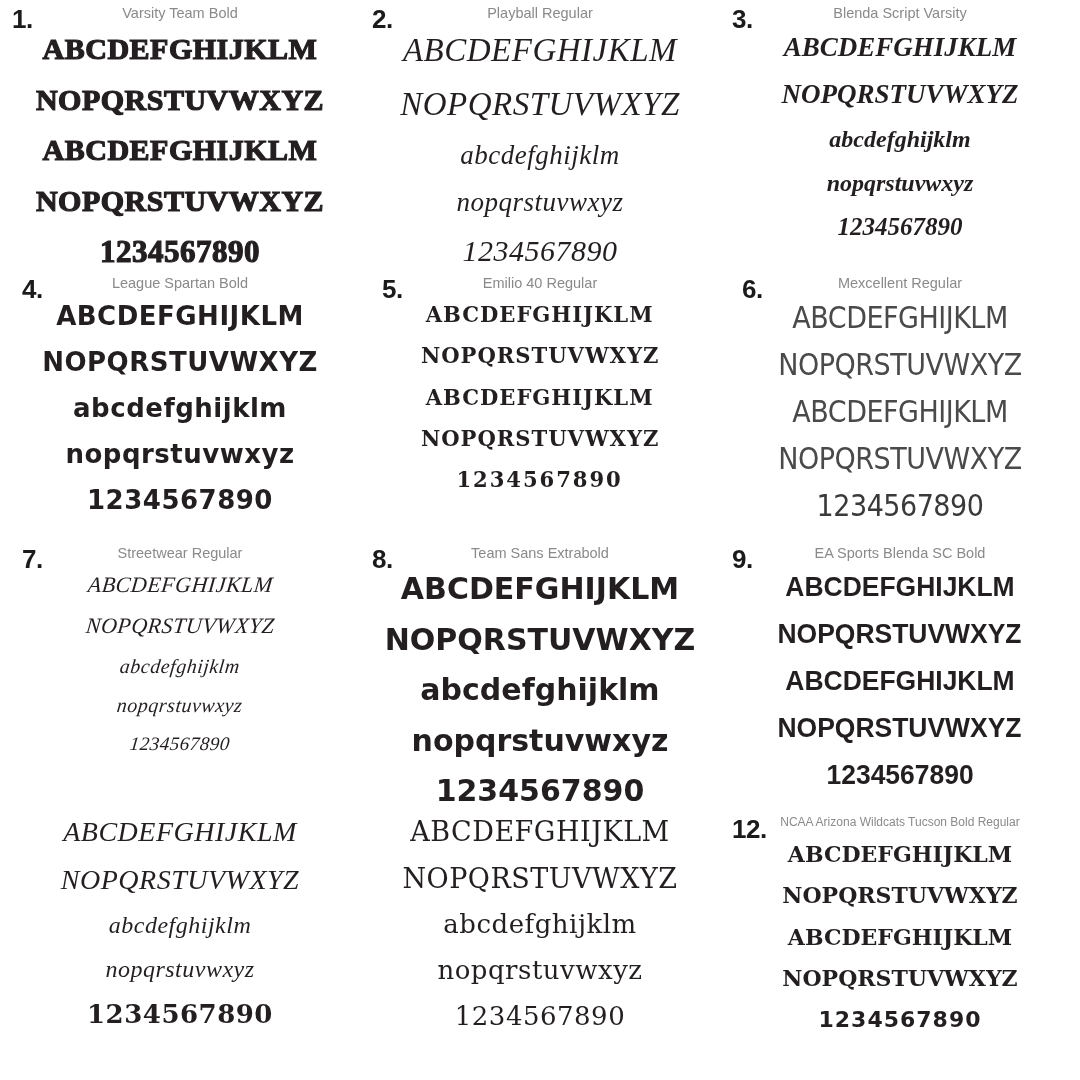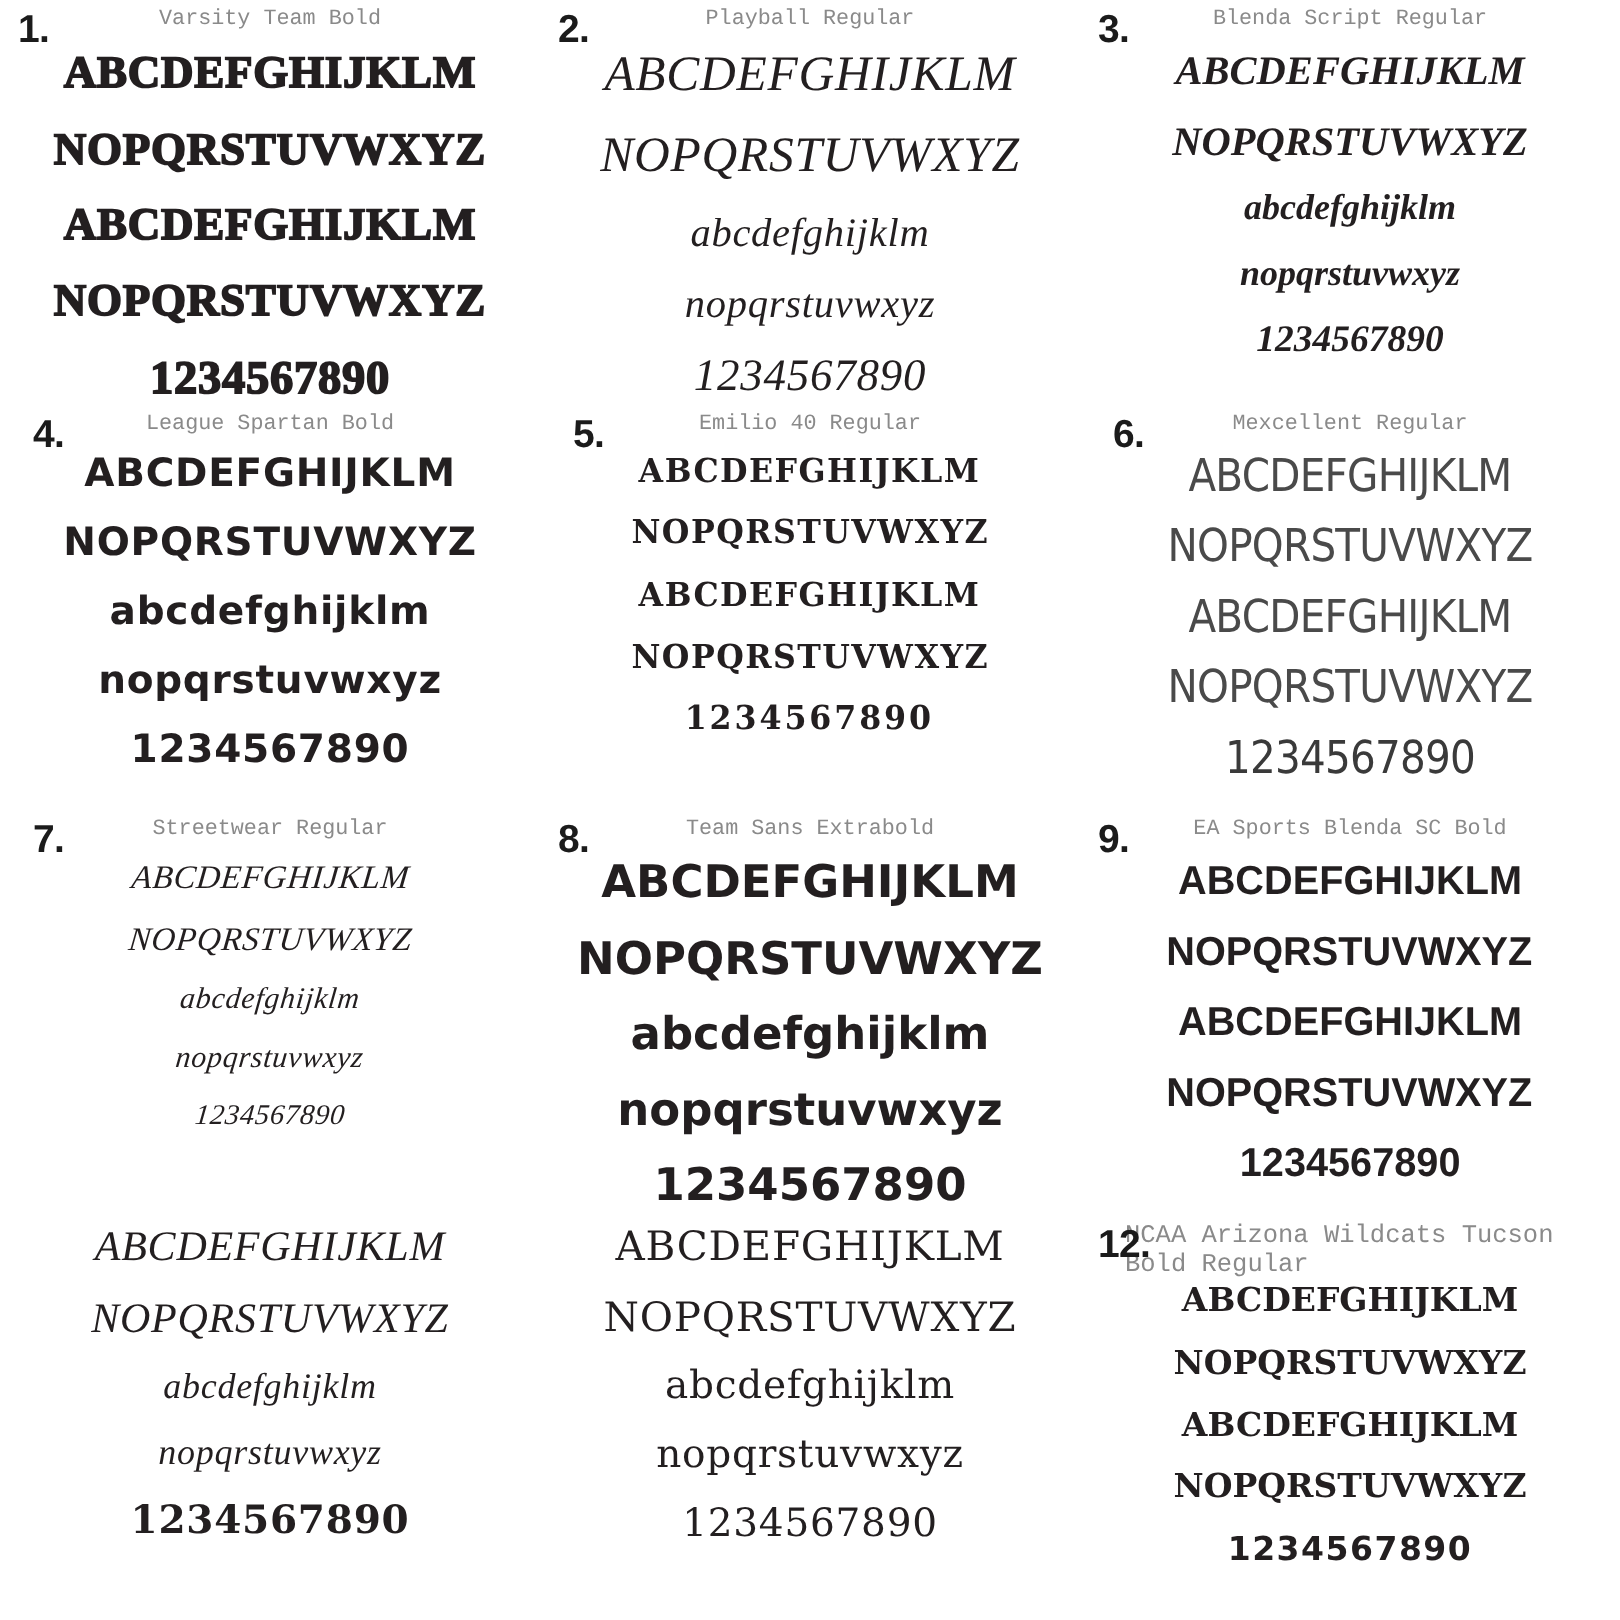--- a/index.html
+++ b/index.html
@@ -46,27 +46,26 @@
     font-weight: bold;
     font-size: 26px;
     color: #1b1b1b;
     letter-spacing: -0.5px;
   }
   .num.inset { left: 14px; }
   .fname {
     font-size: 14.5px;
     color: #8a8a8a;
     font-weight: normal;
-    text-align: left;
+    text-align: right;
     padding: 2px 0 0 0;
     line-height: 1.1;
     max-width: 300px;
-    font-family: Liberation Mono, monospace;
-  }
-  .fname.small { font-size: 17px; }
+  }
+  .fname.small { font-size: 12px; }
   .lines {
     width: 100%;
     display: flex;
     flex-direction: column;
     align-items: center;
     justify-content: flex-start;
     gap: 16px;
     margin-top: 2px;
   }
   .line {
@@ -233,21 +232,21 @@
       <div class="line l2">NOPQRSTUVWXYZ</div>
       <div class="line l3">abcdefghijklm</div>
       <div class="line l4">nopqrstuvwxyz</div>
       <div class="line l5">1234567890</div>
     </div>
   </div>
 
   <div class="cell s3">
     <div class="head">
       <span class="num">3.</span>
-      <span class="fname">Blenda Script Regular</span>
+      <span class="fname">Blenda Script Varsity</span>
     </div>
     <div class="lines">
       <div class="line l1">ABCDEFGHIJKLM</div>
       <div class="line l2">NOPQRSTUVWXYZ</div>
       <div class="line l3">abcdefghijklm</div>
       <div class="line l4">nopqrstuvwxyz</div>
       <div class="line l5">1234567890</div>
     </div>
   </div>
 

